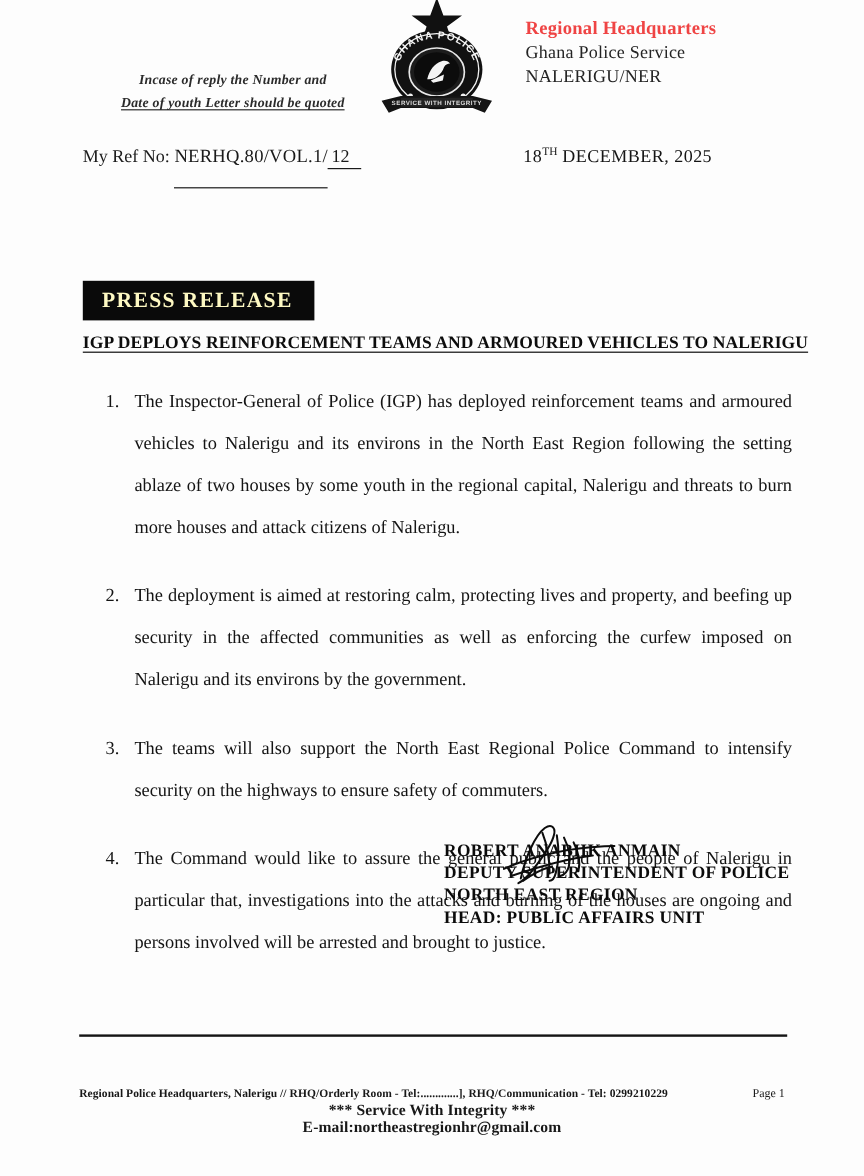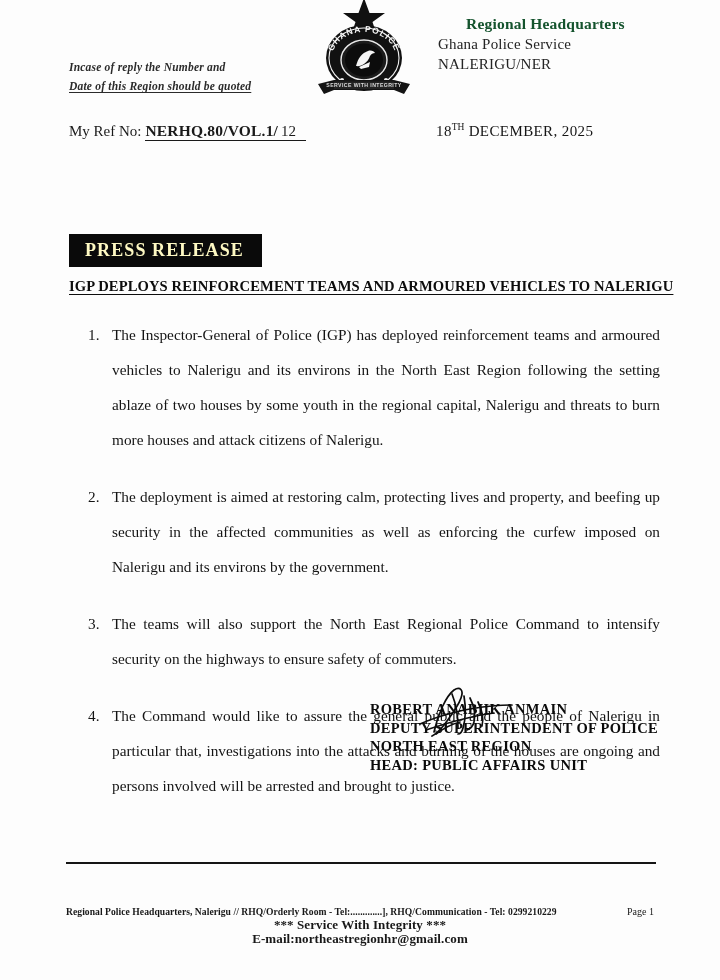--- a/index.html
+++ b/index.html
@@ -38,40 +38,41 @@
   }
   .lh-note {
     font-family: "Liberation Serif", serif;
     font-style: italic;
     font-weight: bold;
     font-size: 11.5px;
     letter-spacing: 0.2px;
     color: #2b2b2b;
     line-height: 19px;
     white-space: nowrap;
+    text-align: center;
   }
   .lh-note.underlined {
     text-decoration: underline;
     text-underline-offset: 2px;
   }
 
   .refline {
     position: absolute;
     left: 9px;
     top: 122px;
     font-size: 15.5px;
     color: #1a1a1a;
     white-space: nowrap;
   }
   .refline .ref-label { font-size: 15px; }
   .refline .ref-value {
-    font-weight: bold;
+    font-weight: normal;
     letter-spacing: 0.2px;
     border-bottom: 1.4px solid #1a1a1a;
-    padding-bottom: 1px;
+    padding-bottom: 17px;
   }
   .refline .ref-num {
     border-bottom: 1.4px solid #1a1a1a;
     padding: 0 10px 1px 3px;
     font-size: 15px;
   }
 
   
   .emblem {
     position: absolute;
@@ -85,22 +86,21 @@
     position: absolute;
     left: 378px;
     top: 14px;
     width: 260px;
   }
   .org-title {
     font-weight: bold;
     font-size: 15.5px;
     letter-spacing: 0.2px;
     line-height: 20px;
-    color: #14532d;
-    margin-left: 28px;
+    color: #ef4444;
   }
   .org-sub {
     font-size: 15px;
     line-height: 20px;
     color: #242424;
     letter-spacing: 0.2px;
   }
   .doc-date {
     position: absolute;
     left: 376px;
@@ -247,21 +247,21 @@
 </style>
 </head>
 <body>
 
 <div class="page">
 
   <div class="letterhead">
 
     <div class="lh-left">
       <div class="lh-note">Incase of reply the Number and</div>
-      <div class="lh-note underlined">Date of this Region should be quoted</div>
+      <div class="lh-note underlined">Date of youth Letter should be quoted</div>
     </div>
 
     <div class="emblem">
       <svg viewBox="0 0 104 110" width="104" height="110" aria-hidden="true">
         <defs>
           <path id="arcTop" d="M 20 62 A 32 26 0 0 1 84 62"></path>
         </defs>
 
         <polygon points="52,2 57.5,17 73,17 60.5,26 65.5,41 52,32 38.5,41 43.5,26 31,17 46.5,17" fill="#111"></polygon>
 

